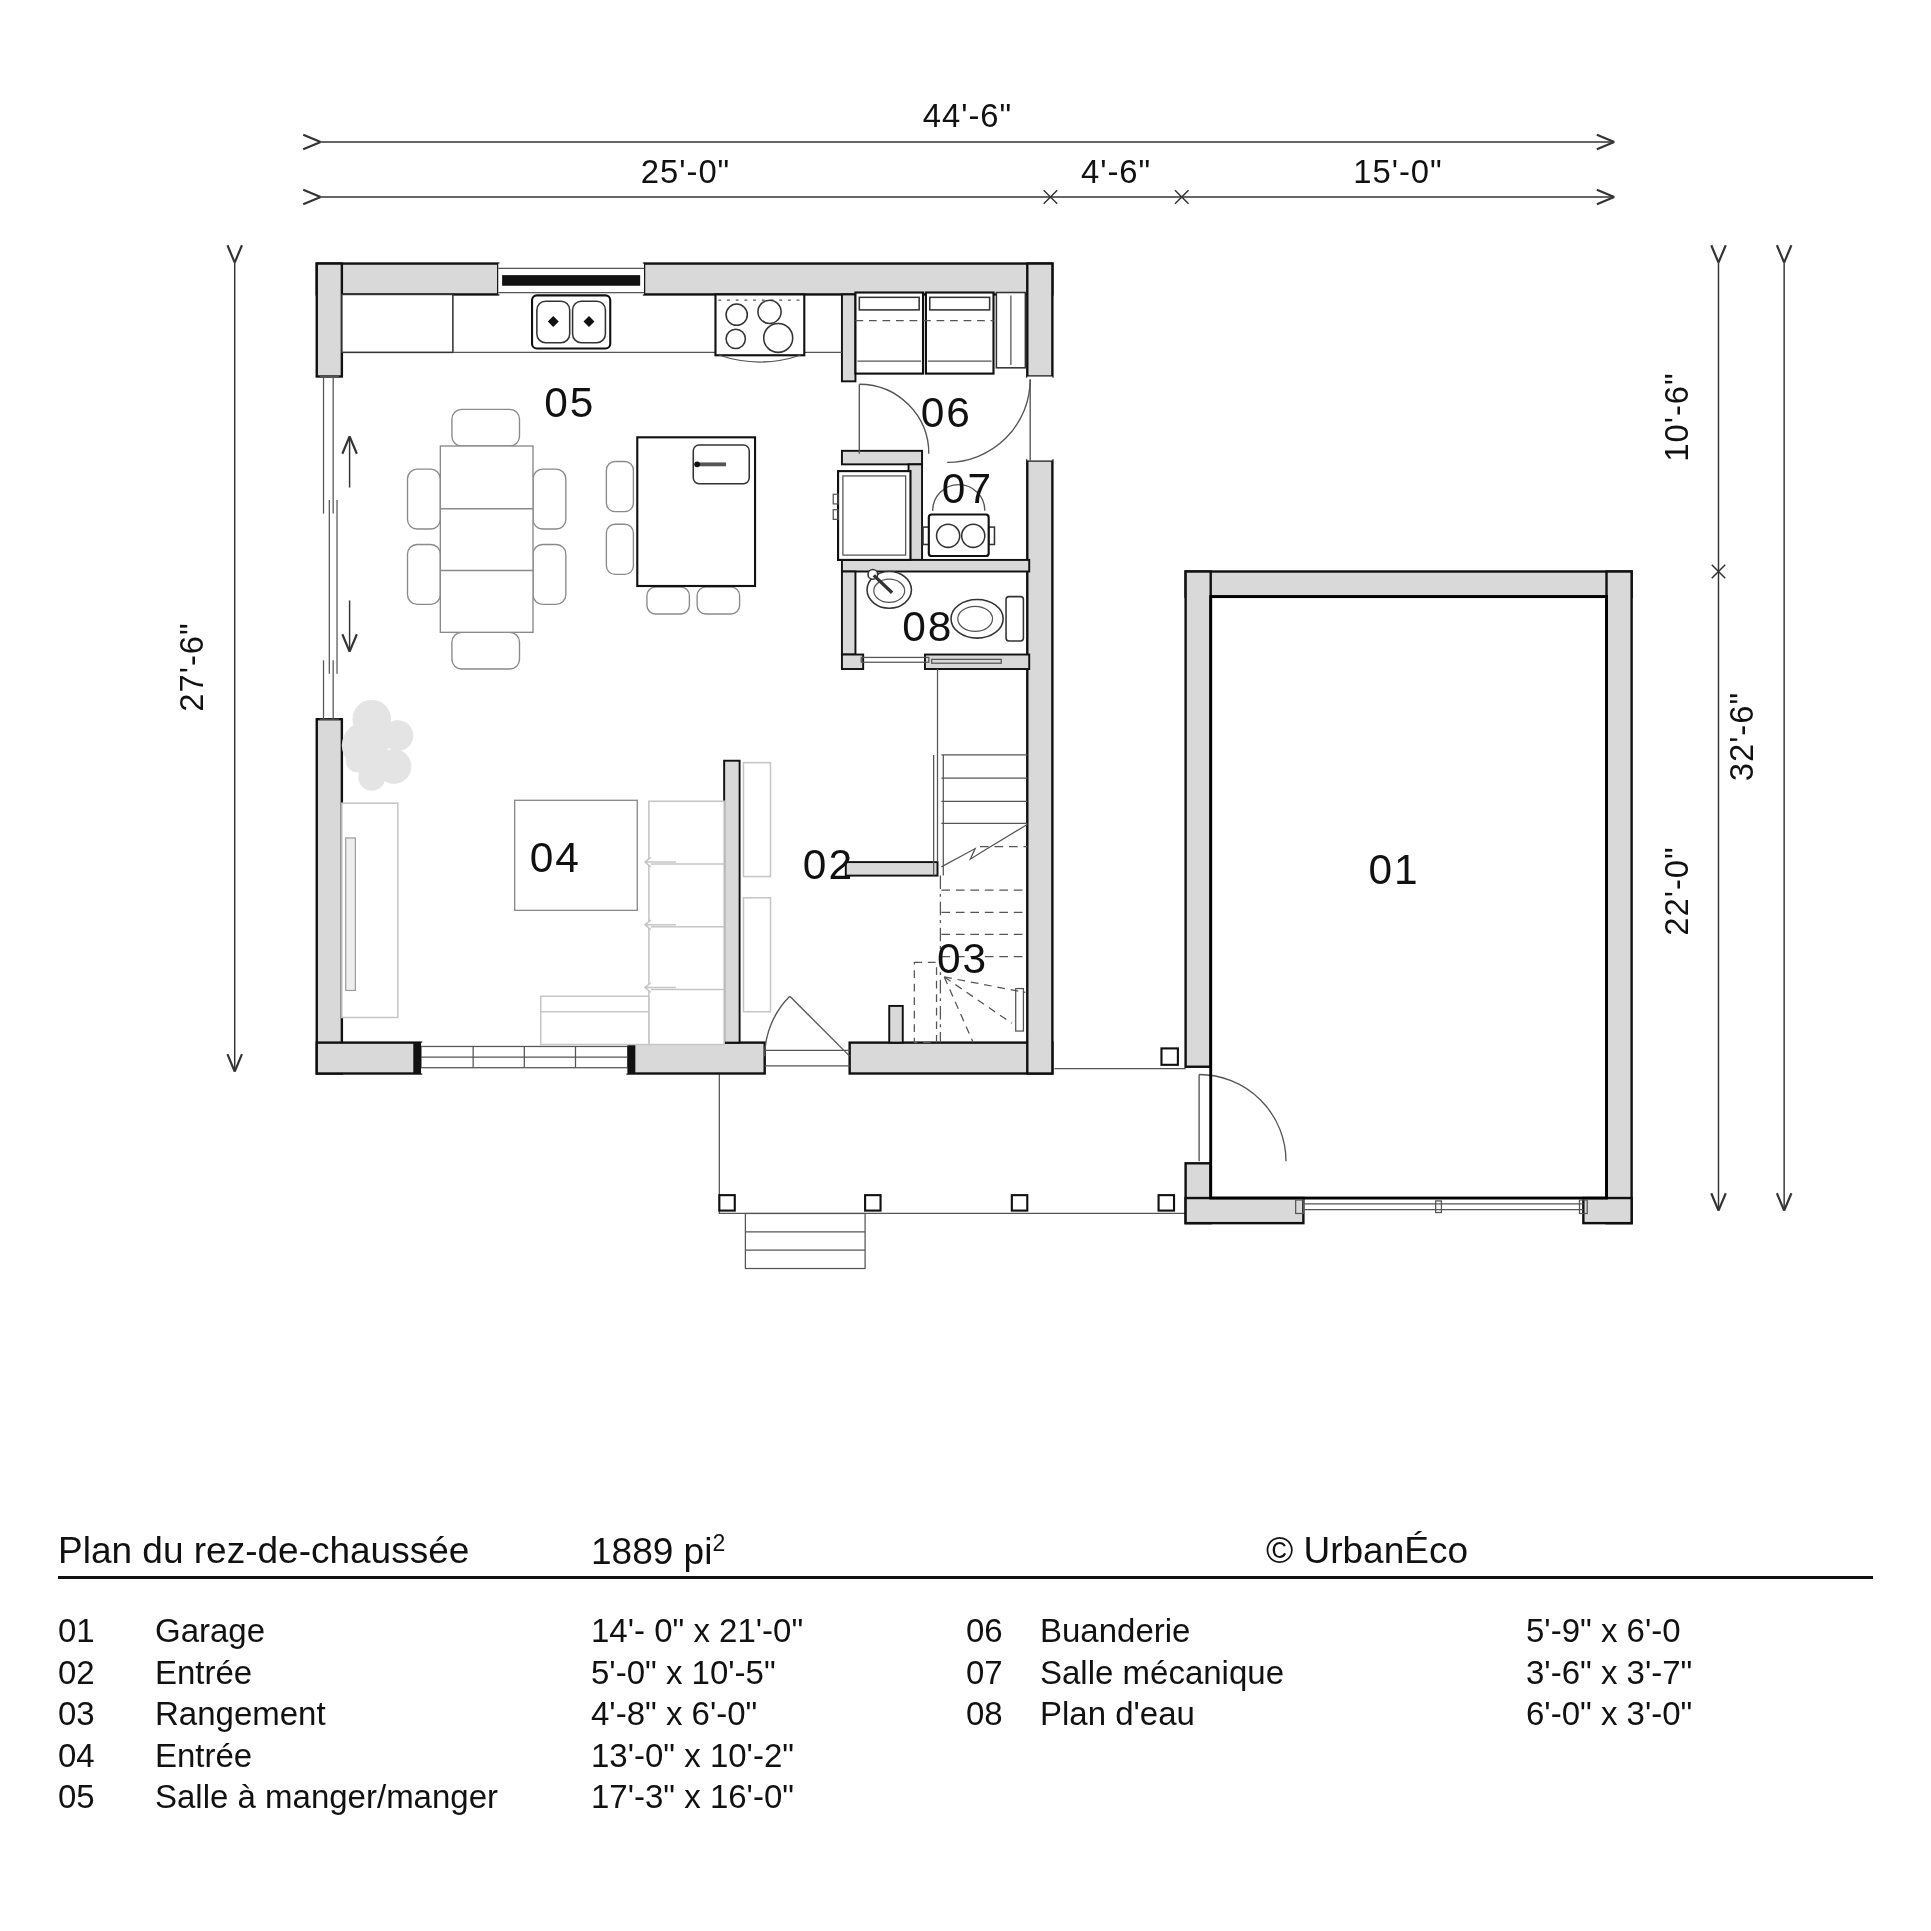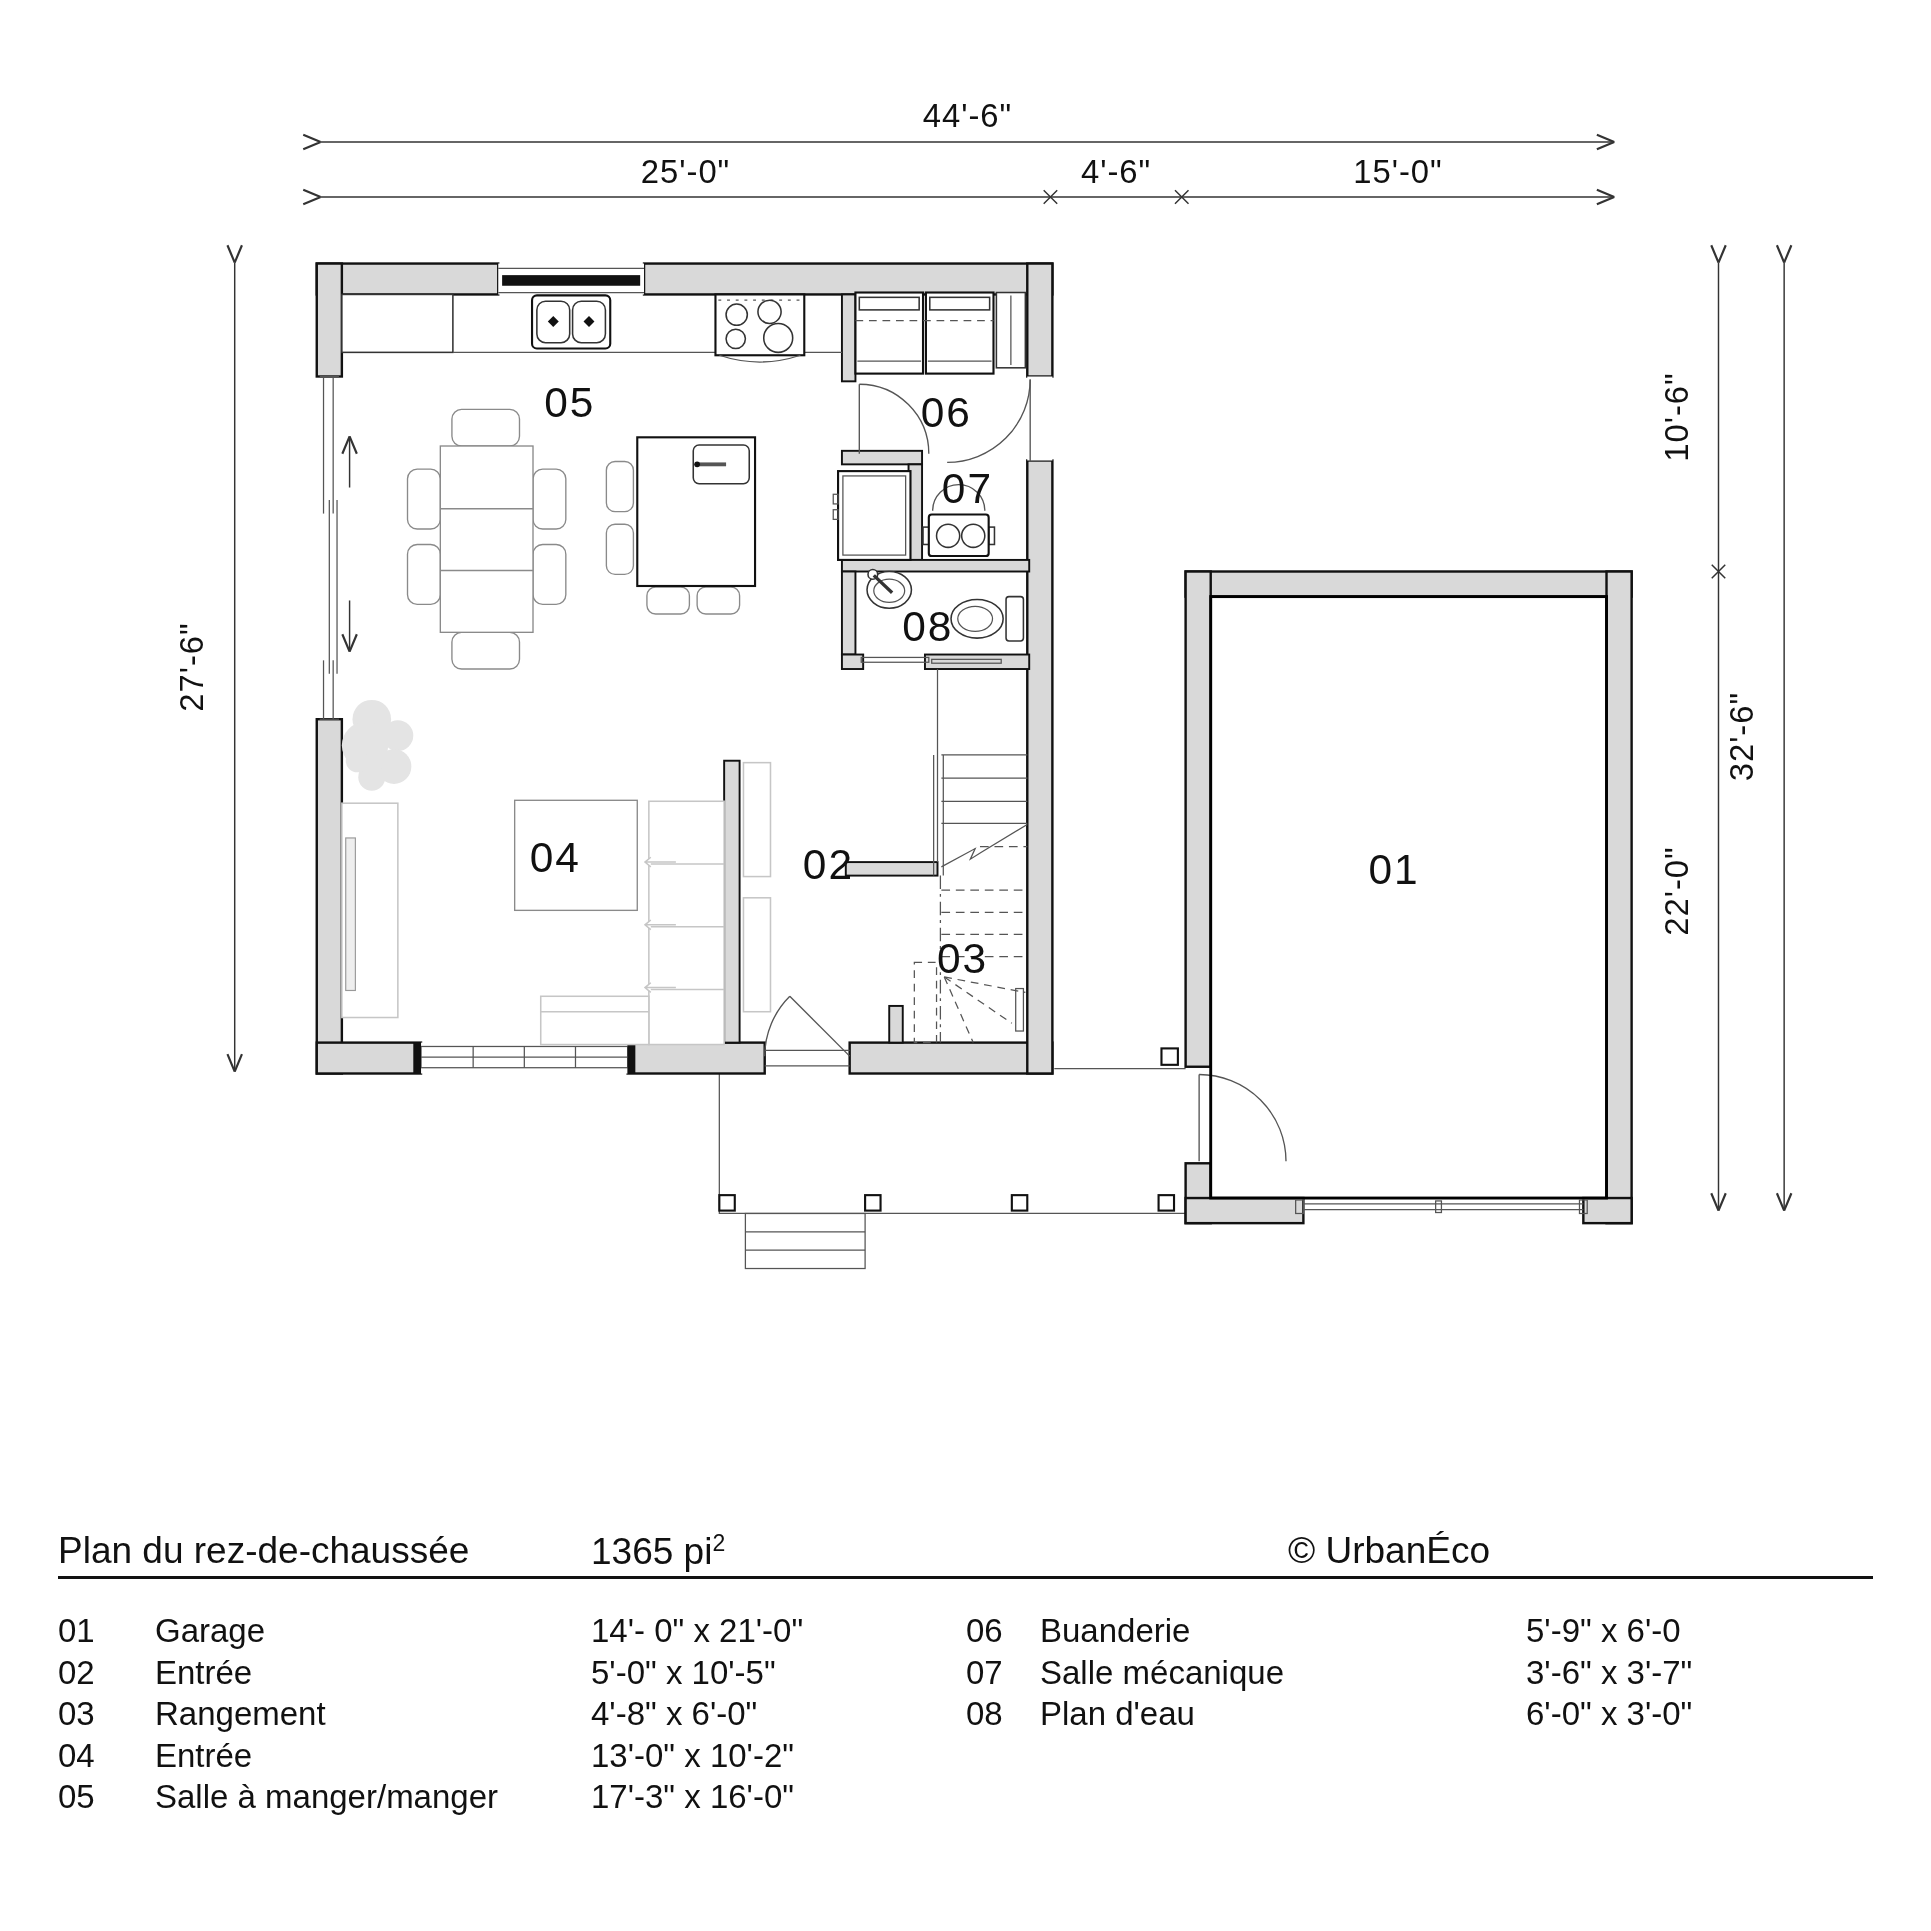--- a/index.html
+++ b/index.html
@@ -15,21 +15,21 @@
   .furn{fill:#ffffff;stroke:#8a8a8a;stroke-width:1.4;}
   .dimline{stroke:#333;stroke-width:1.5;fill:none;}
   .doorarc{stroke:#555;stroke-width:1.4;fill:none;}
   .thin{stroke:#555;stroke-width:1.3;fill:none;}
   .stair{stroke:#555;stroke-width:1.3;fill:none;}
   .footer{position:absolute;left:0;top:1506px;width:1931px;}
   .title-row{position:absolute;top:24px;left:0;width:1540px;height:48px;font-size:37px;}
   .t-title{position:absolute;left:58px;top:0;}
   .t-area{position:absolute;left:591px;top:0;}
   .t-area sup{font-size:23px;}
-  .t-copy{position:absolute;right:50px;top:0;}
+  .t-copy{position:absolute;right:72px;top:0;}
   .rule{position:absolute;left:58px;top:70px;width:1815px;height:2.9px;background:#111;}
   .legend{position:absolute;top:106px;left:0;width:1931px;font-size:33px;}
   .lrow{position:absolute;height:42px;white-space:nowrap;}
   .lnum{position:absolute;left:0;width:87px;}
   .lname{position:absolute;left:97px;width:415px;}
   .ldim{position:absolute;left:533px;}
   .colL{left:58px;}
   .colR{left:966px;}
   .colR .lname{left:74px;}
   .colR .ldim{left:560px;}
@@ -331,21 +331,21 @@
     <text class="room-label" x="980" y="442" text-anchor="middle">06</text>
     <text class="room-label" x="1002" y="521" text-anchor="middle">07</text>
     <text class="room-label" x="961" y="664" text-anchor="middle">08</text>
   </g>
 </svg>
 
 
 <div class="footer">
   <div class="title-row">
     <span class="t-title">Plan du rez-de-chaussée</span>
-    <span class="t-area"><span>1365 pi</span><sup>2</sup></span>
+    <span class="t-area"><span>1889 pi</span><sup>2</sup></span>
     <span class="t-copy">© UrbanÉco</span>
   </div>
   <div class="rule"></div>
   <div class="legend">
     <div class="lrow colL" style="top:0px">
         <span class="lnum">01</span>
         <span class="lname">Garage</span>
         <span class="ldim">14'- 0" x 21'-0"</span>
       </div>
     <div class="lrow colL" style="top:42px">

